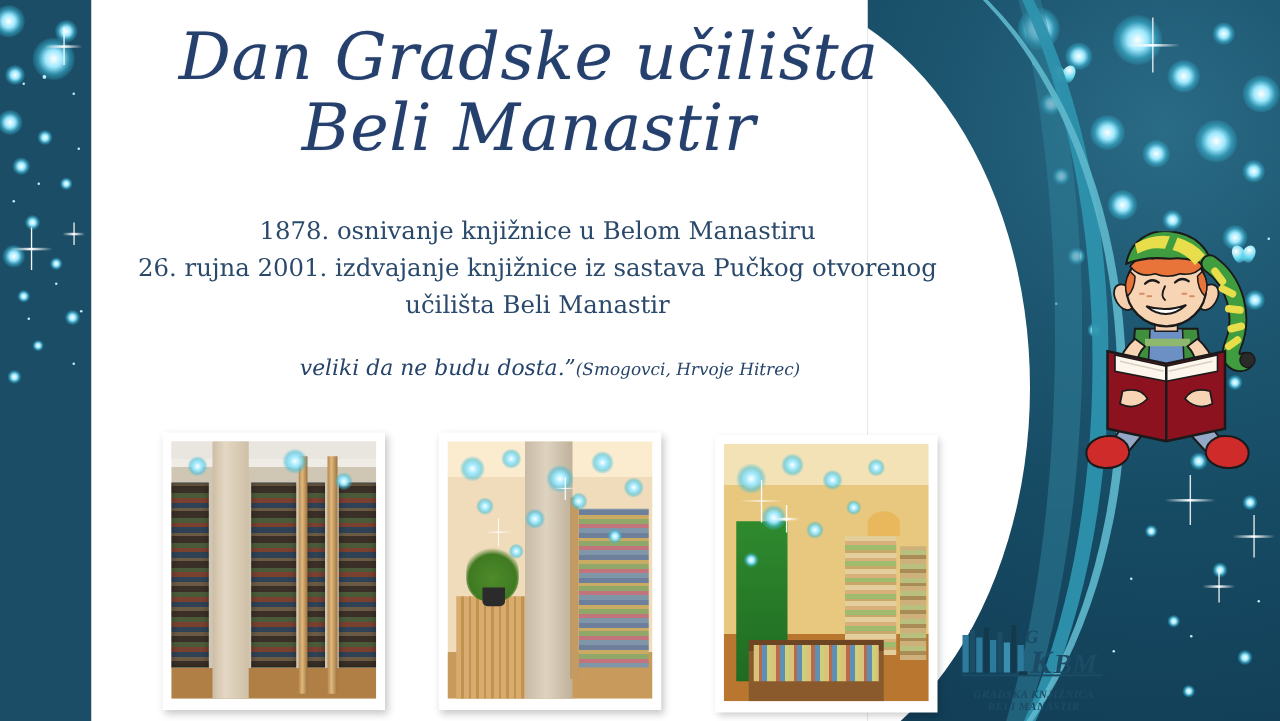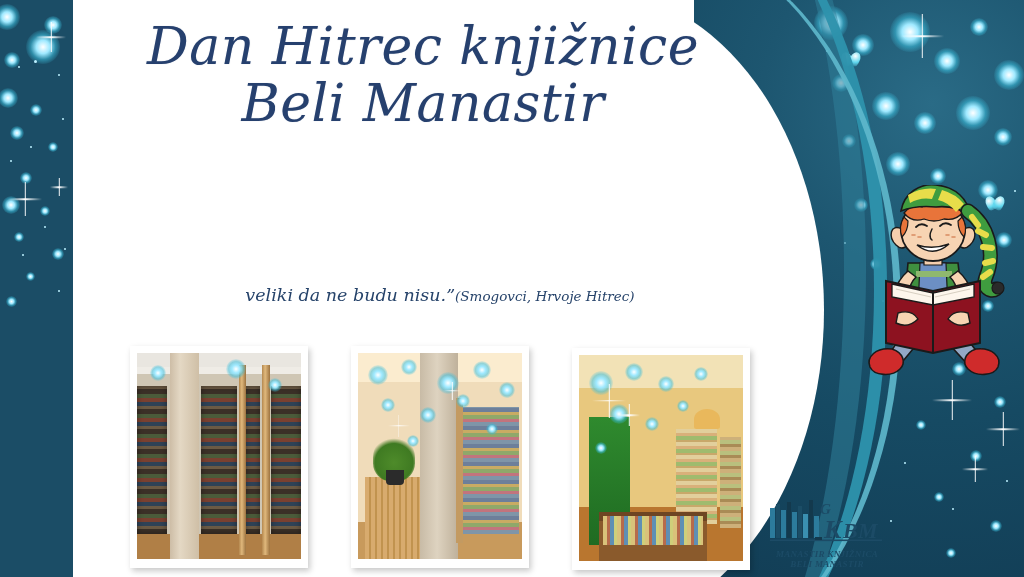--- a/index.html
+++ b/index.html
@@ -259,28 +259,33 @@
         <i class="r"></i>
     </div>
 
     <div class="rp-white2"></div>
     <div class="ribbon ribbon-c"></div>
     <div class="ribbon ribbon-a"></div>
     <div class="ribbon ribbon-b"></div>
   </div>
 
   <div class="title">
-    <div>Dan Hitrec knjižnice</div>
+    <div>Dan Gradske učilišta</div>
     <div>Beli Manastir</div>
   </div>
 
+  <div class="subtitle">
+    <div>1878. osnivanje knjižnice u Belom Manastiru</div>
+    <div>26. rujna 2001. izdvajanje knjižnice iz sastava Pučkog otvorenog</div>
+    <div>učilišta Beli Manastir</div>
+  </div>
 
   <div class="quote">
     <div>
-      <span>veliki da ne budu nisu.”</span><span class="attrib">(Smogovci, Hrvoje Hitrec)</span>
+      <span>veliki da ne budu dosta.”</span><span class="attrib">(Smogovci, Hrvoje Hitrec)</span>
     </div>
   </div>
 
   <div class="photo" style="left:130px;top:346px;width:178px;height:222px;">
     <div class="inner">
       <div class="ph1img"></div>
       <div class="shelfcol" style="left:0;width:18%;"></div>
       <div class="shelfcol" style="left:39%;width:22%;"></div>
       <div class="shelfcol" style="left:66%;width:9%;"></div>
       <div class="shelfcol" style="left:82%;width:18%;"></div>
@@ -411,17 +416,17 @@
       <rect x="41" y="2" width="4" height="38" fill="#13394d"></rect>
       <rect x="46" y="18" width="5" height="22" fill="#2c7b9c"></rect>
 
       <text x="52" y="16" font-family="Liberation Serif, serif" font-size="15" font-style="italic" font-weight="700" fill="#1c4b66">G</text>
       <text x="56" y="40" font-family="Liberation Serif, serif" font-size="26" font-style="italic" font-weight="700" fill="#1c4b66">K</text>
       <text x="75" y="40" font-family="Liberation Serif, serif" font-size="22" font-style="italic" font-weight="700" fill="#1c4b66">B</text>
       <text x="90" y="40" font-family="Liberation Serif, serif" font-size="22" font-style="italic" font-weight="700" fill="#1c4b66">M</text>
       <rect x="2" y="41.5" width="112" height="1.6" fill="#1c4b66"></rect>
       <rect x="47" y="39" width="7" height="3" fill="#13394d"></rect>
     </svg>
-    <div class="txt1">MANASTIR KNJIŽNICA</div>
+    <div class="txt1">GRADSKA KNJIŽNICA</div>
     <div class="txt2">BELI MANASTIR</div>
   </div>
 
 </div>
 
 </body></html>

